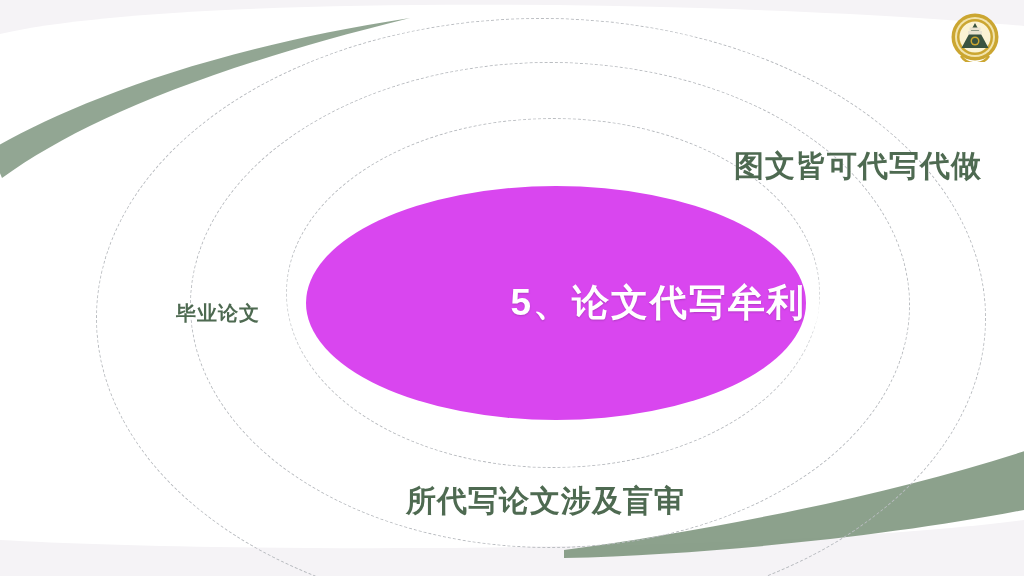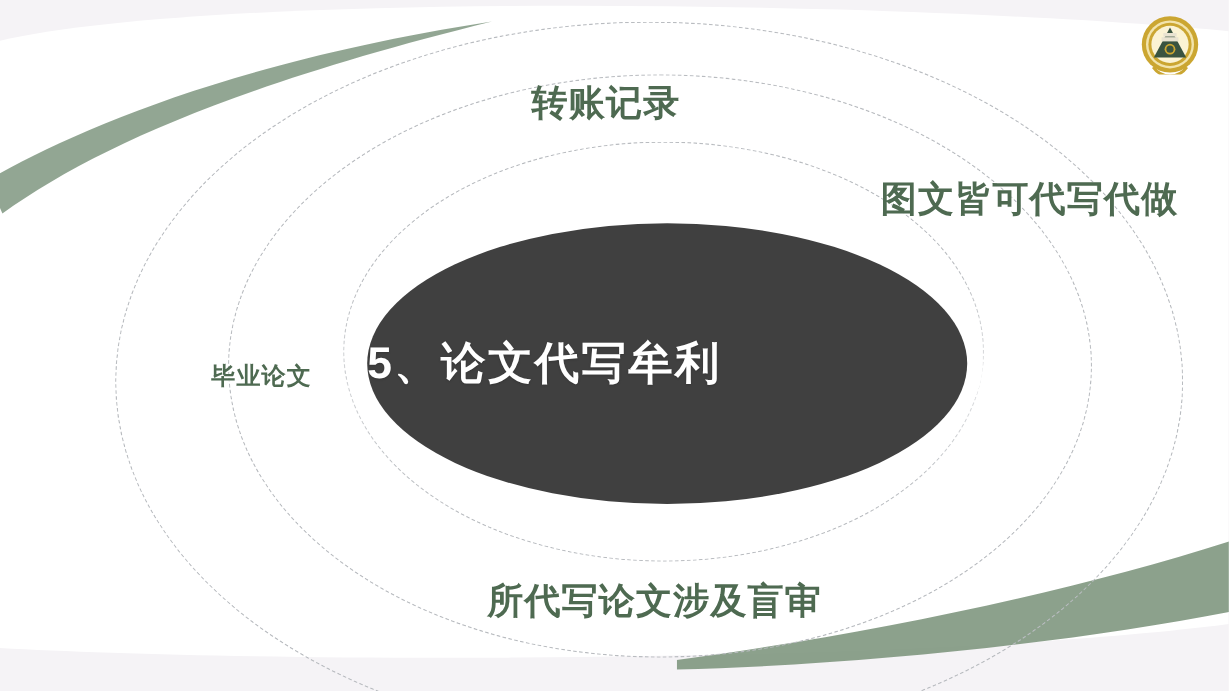--- a/index.html
+++ b/index.html
@@ -32,23 +32,23 @@
     border-radius:50%;
     box-sizing:border-box;
   }
   .ring-outer{left:96px;top:18px;width:890px;height:600px;}
   .ring-middle{left:190px;top:62px;width:720px;height:486px;}
   .ring-inner{left:286px;top:118px;width:534px;height:350px;}
 
   
   .core{
     position:absolute;left:306px;top:186px;width:500px;height:234px;
-    background:#404040;border-radius:50%;
+    background:#d946ef;border-radius:50%;
     box-shadow:0 0 0 13px #ffffff, 0 0 26px 14px rgba(255,255,255,0.95);
-    display:flex;align-items:center;justify-content:flex-start;
+    display:flex;align-items:center;justify-content:flex-end;
   }
   .core-label{
     color:#ffffff;font-weight:bold;font-size:37px;letter-spacing:2px;
     text-shadow:0 1px 2px rgba(0,0,0,0.18);
     white-space:nowrap;
   }
 
   
   .label{
     position:absolute;color:#4e6a51;font-weight:bold;white-space:nowrap;
@@ -78,21 +78,20 @@
   </svg>
 
   <div class="ring ring-outer"></div>
   <div class="ring ring-middle"></div>
   <div class="ring ring-inner"></div>
 
   <div class="core">
     <span class="core-label">5、论文代写牟利</span>
   </div>
 
-  <div class="label label-top">转账记录</div>
   <div class="label label-right">图文皆可代写代做</div>
   <div class="label label-left">毕业论文</div>
   <div class="label label-bottom">所代写论文涉及盲审</div>
 
   <svg class="emblem" viewBox="0 0 100 100">
     <circle cx="50" cy="50" r="47" fill="#c9a227"></circle>
     <circle cx="50" cy="50" r="40" fill="#f2e3a8"></circle>
     <circle cx="50" cy="50" r="36" fill="#c9a227"></circle>
     <circle cx="50" cy="50" r="31" fill="#fbf3d2"></circle>
     <path d="M50,22 L77,72 L23,72 Z" fill="#2f4a36"></path>

